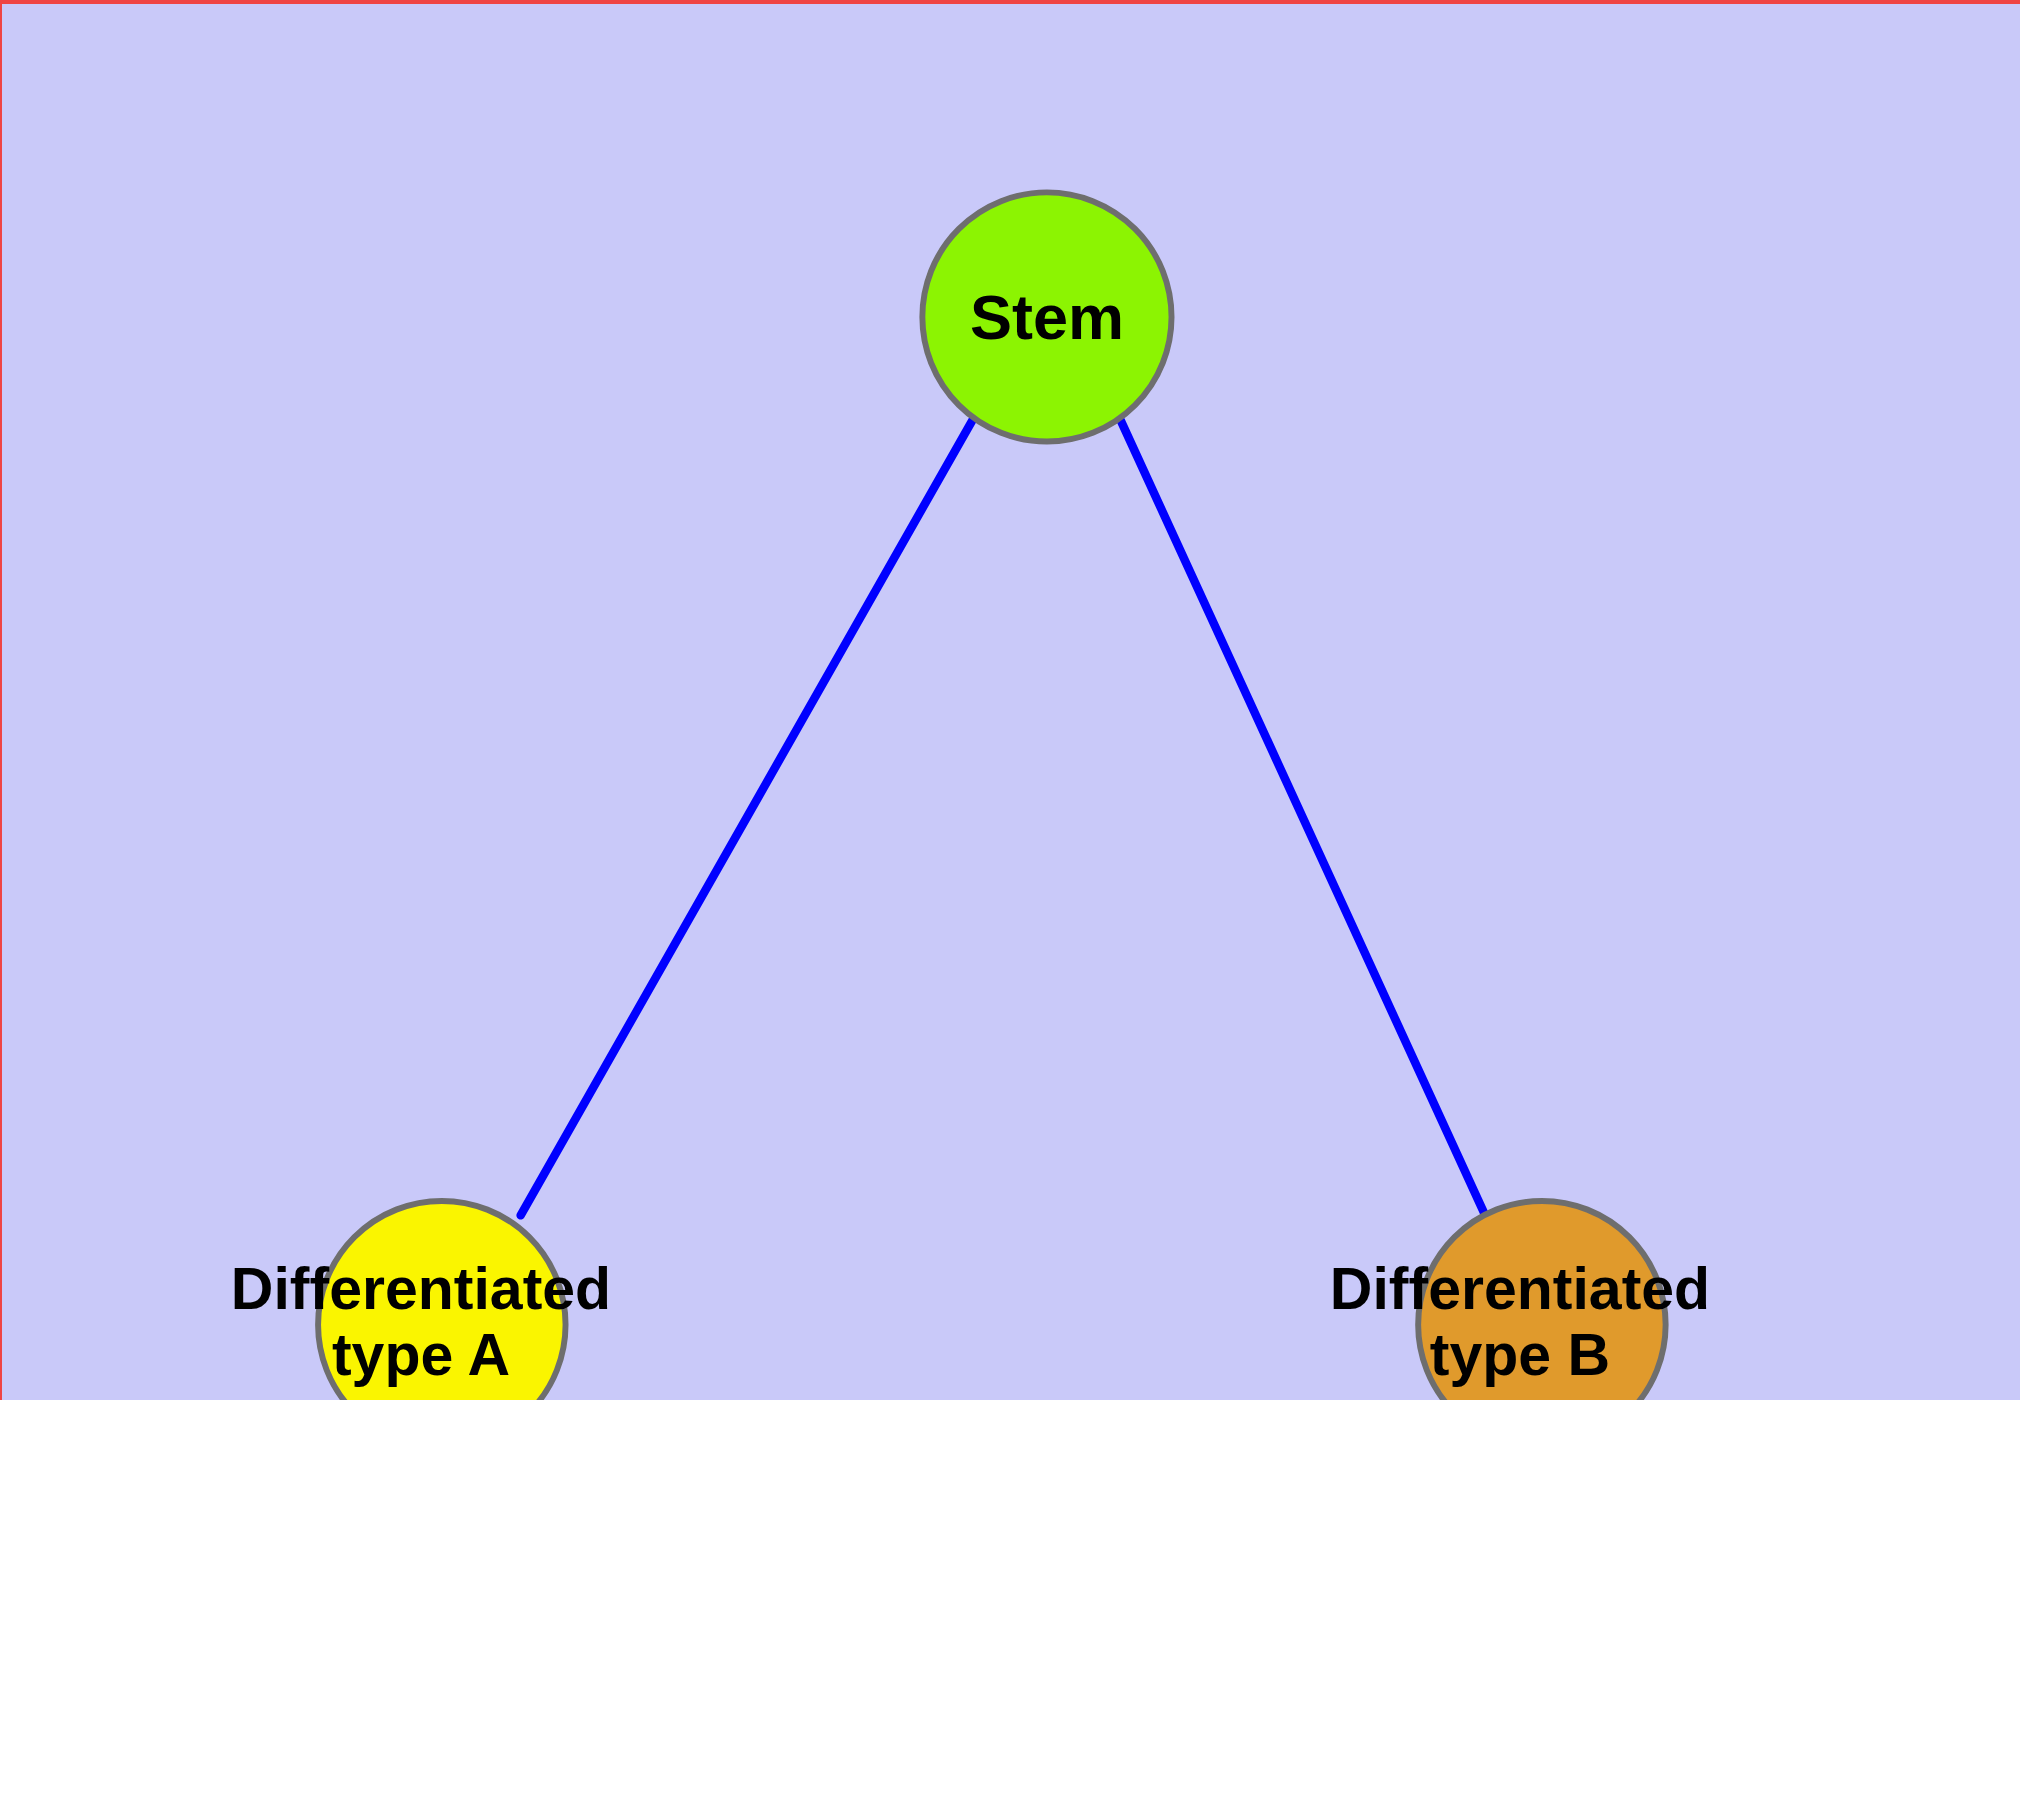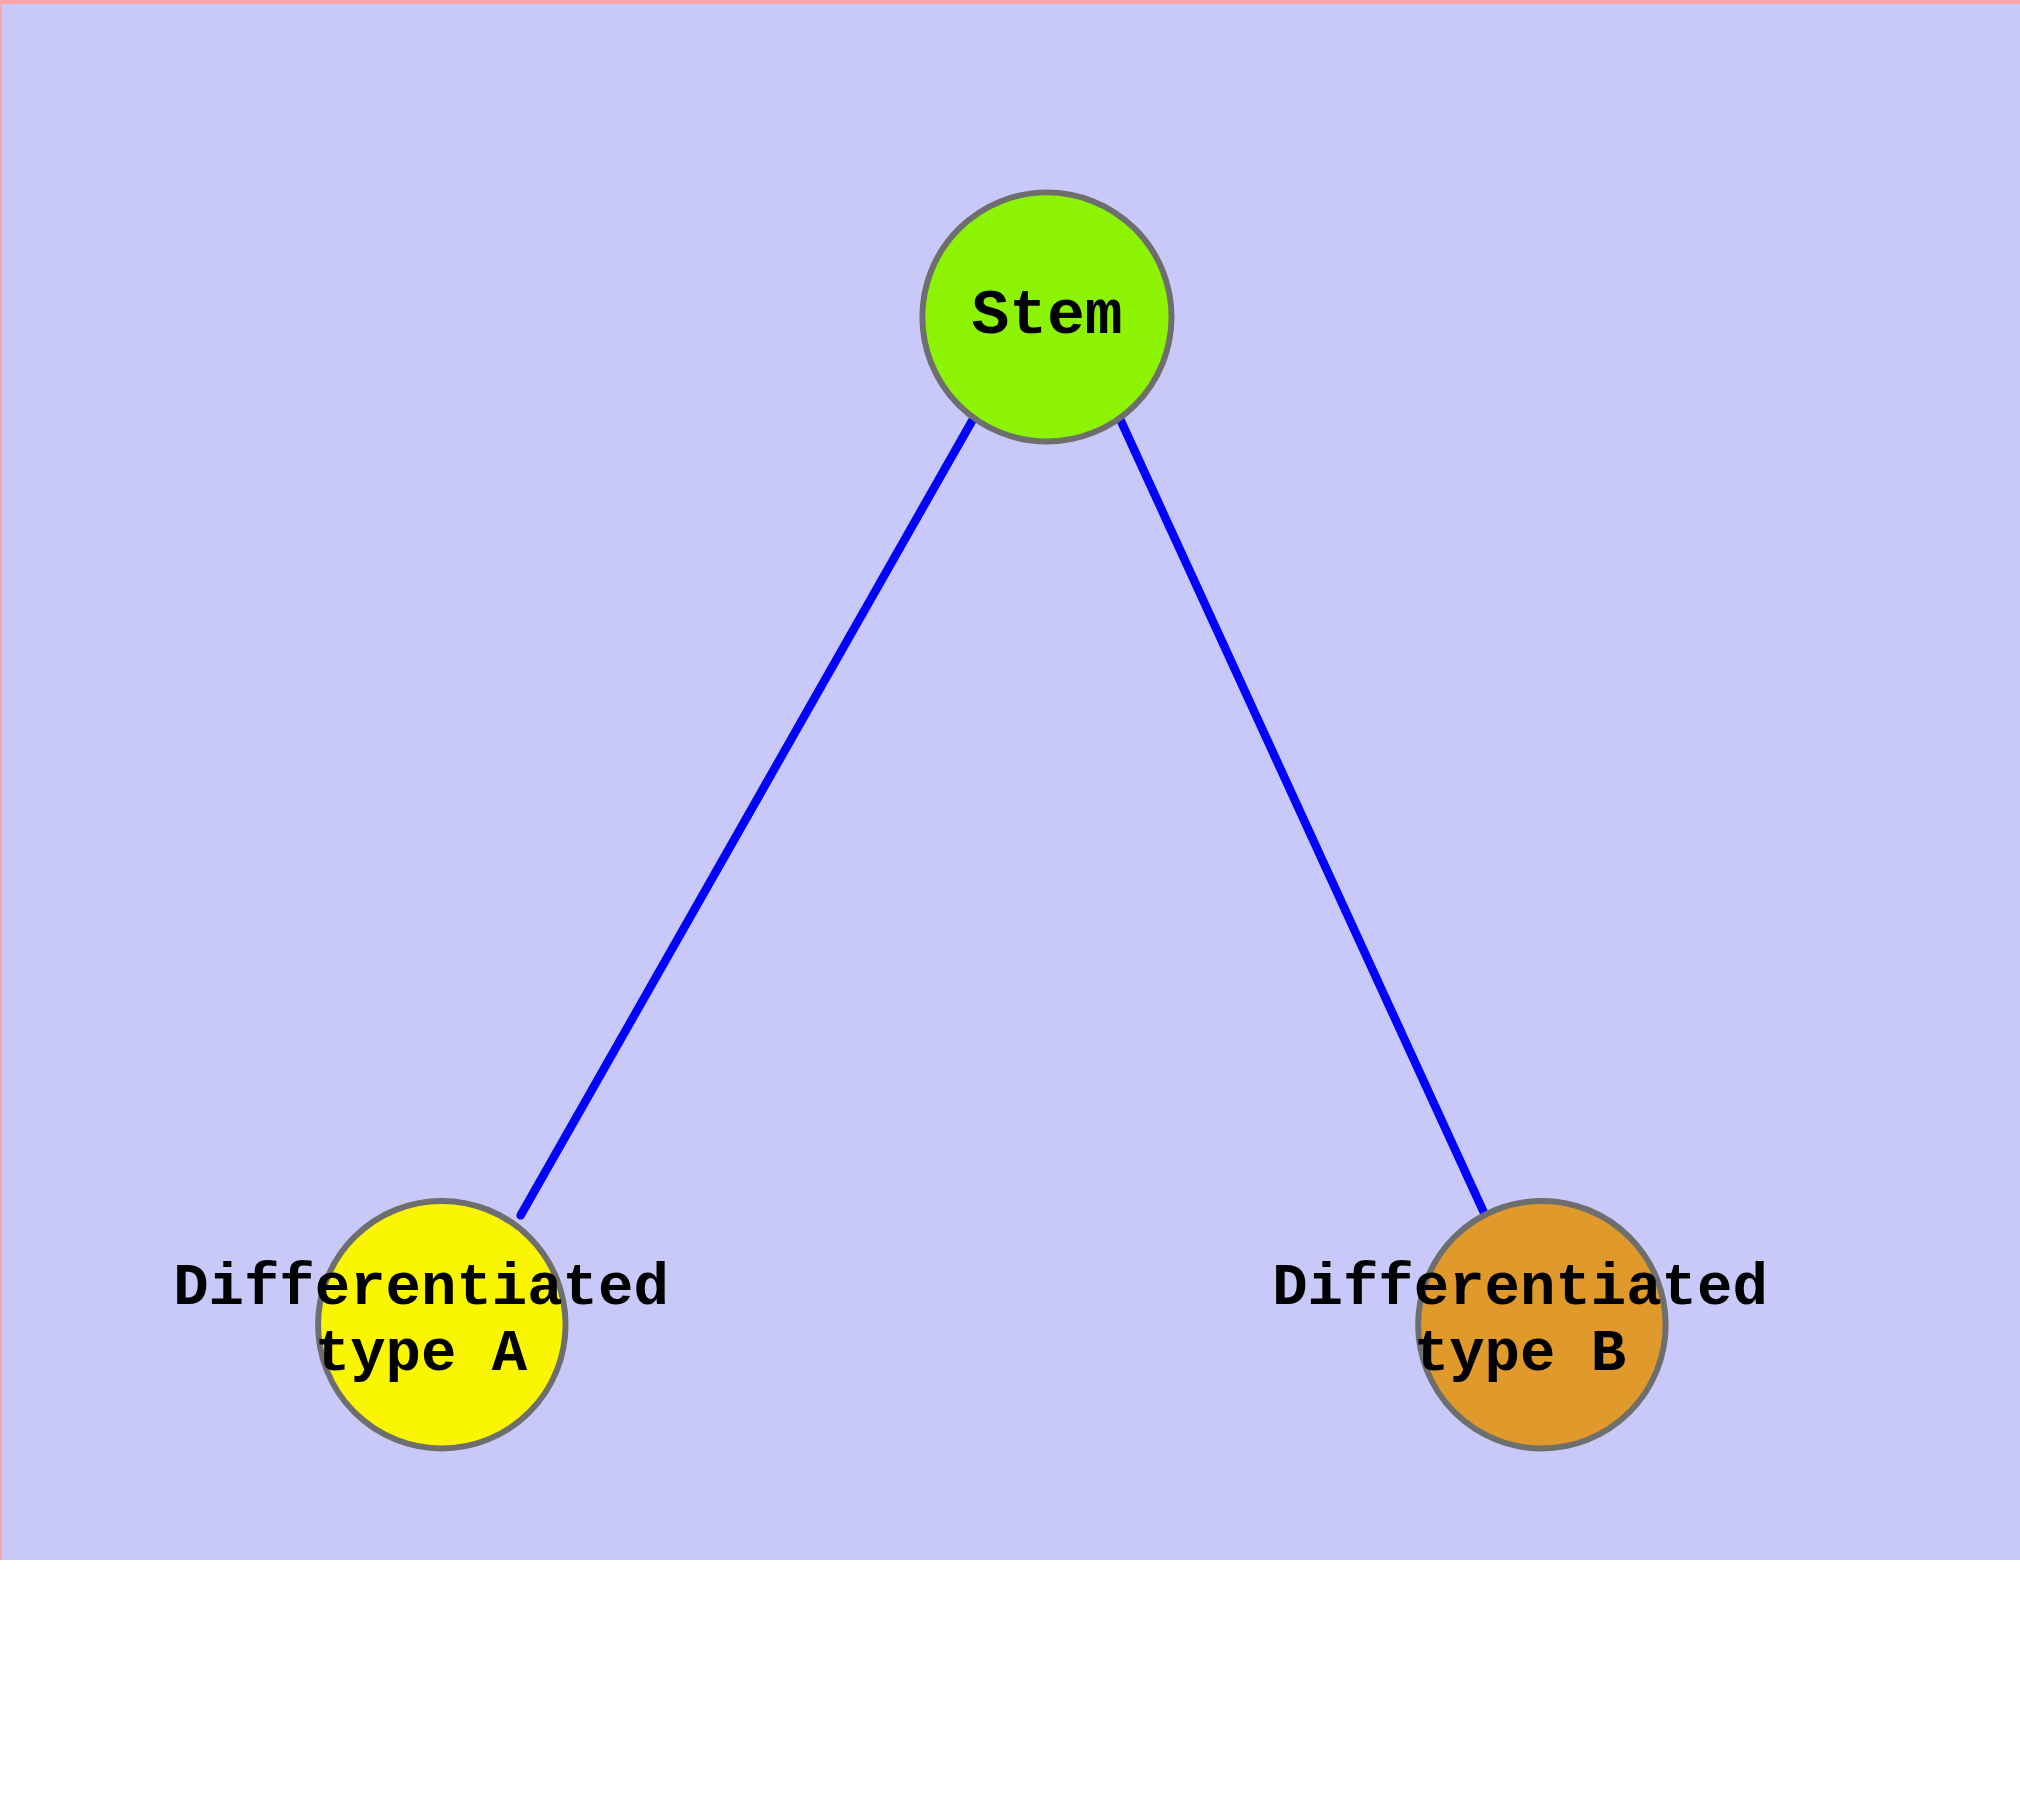--- a/index.html
+++ b/index.html
@@ -3,24 +3,24 @@
 <meta charset="utf-8">
 <style>
   html, body {
     margin: 0;
     padding: 0;
     background: #ffffff;
   }
   #canvas {
     position: relative;
     width: 2021px;
-    height: 1560px;
+    height: 1400px;
     overflow: hidden;
-    background: #fca5a5;
-    font-family: Liberation Mono, monospace;
+    background: #ef4444;
+    font-family: Liberation Sans, sans-serif;
   }
   #plot-background {
     position: absolute;
     left: 1.7px;
     top: 4.2px;
     width: 2019px;
     height: 1808px;
     background: #c9c9f9;
   }
   #graph-svg {

